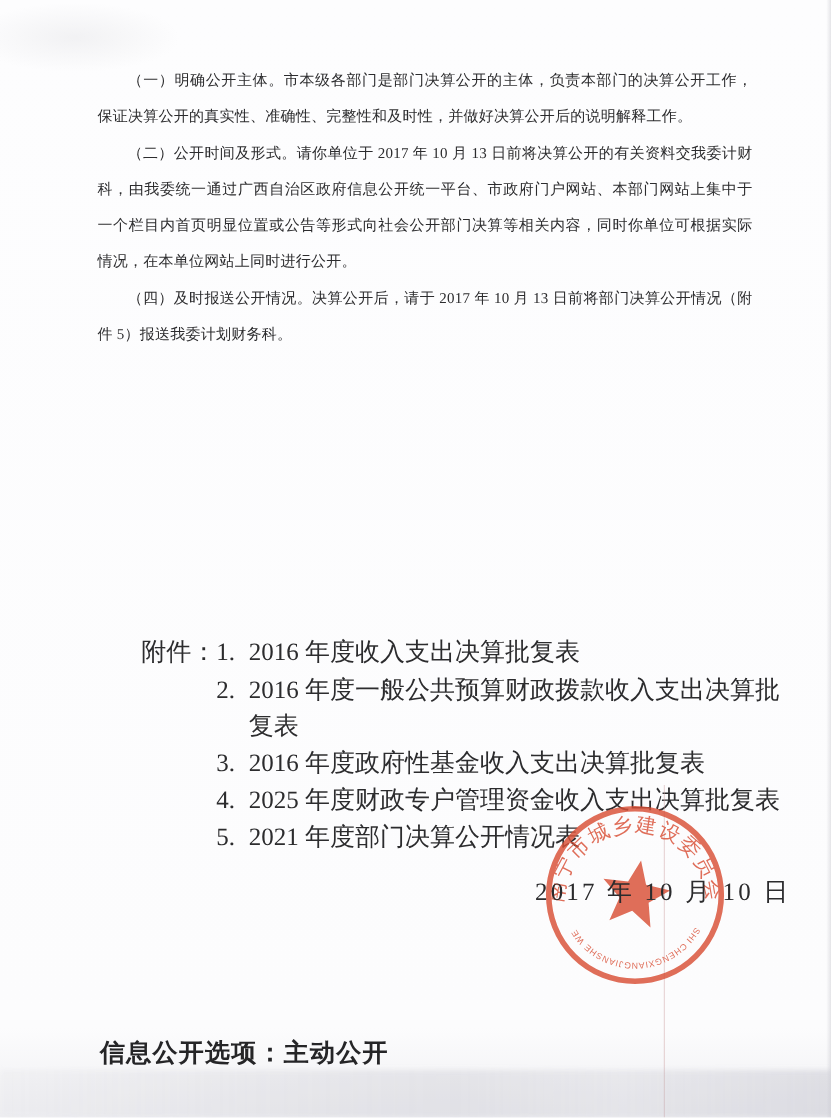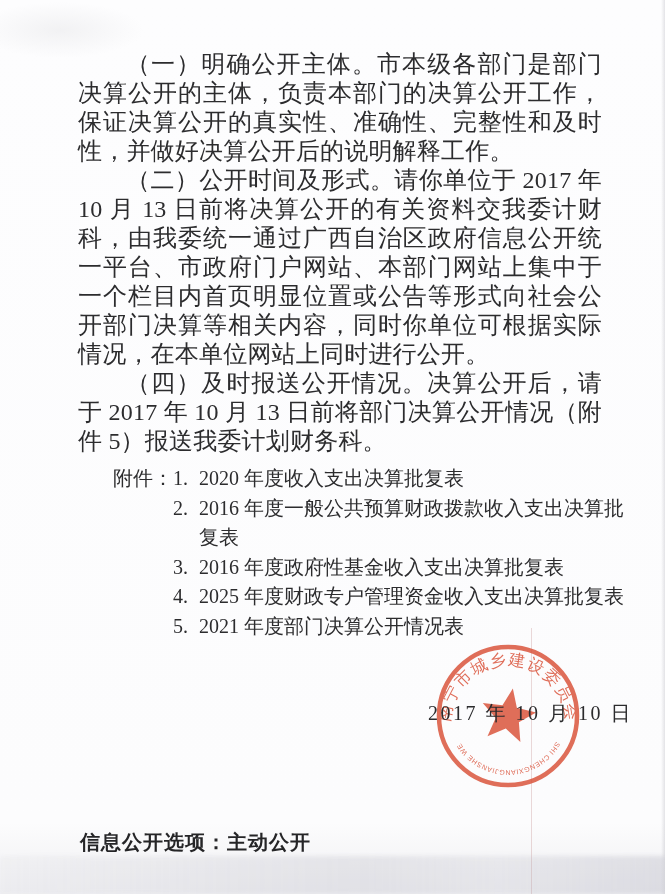--- a/index.html
+++ b/index.html
@@ -32,30 +32,30 @@
     background: rgba(205,160,160,0.40);
   }
   .edge-shade {
     position: absolute; right: 0; top: 0; width: 4px; height: 894px;
     background: linear-gradient(90deg, transparent, rgba(180,180,188,0.35));
   }
 
   
   .doc-body {
     position: absolute; left: 78px; top: 50px; width: 524px;
-    font-size: 24px; line-height: 29px;
+    font-size: 12px; line-height: 29px;
     text-align: justify;
     letter-spacing: 0.2px;
     color: #2c2c2e;
   }
   .doc-body p { text-indent: 2em; }
 
   
   .attachments {
-    position: absolute; left: 113px; top: 464px;
+    position: absolute; left: 113px; top: 508px;
     display: flex; align-items: flex-start;
     font-size: 20px; line-height: 29.5px; color: #2c2c2e;
   }
   .att-label { white-space: nowrap; }
   .att-list { display: flex; flex-direction: column; }
   .att-item { display: flex; }
   .att-num { width: 26px; flex: 0 0 26px; }
   .att-text { width: 426px; text-align: left; }
 
   .doc-date {
@@ -86,21 +86,21 @@
     <p>（一）明确公开主体。市本级各部门是部门决算公开的主体，负责本部门的决算公开工作，保证决算公开的真实性、准确性、完整性和及时性，并做好决算公开后的说明解释工作。</p>
     <p>（二）公开时间及形式。请你单位于 2017 年 10 月 13 日前将决算公开的有关资料交我委计财科，由我委统一通过广西自治区政府信息公开统一平台、市政府门户网站、本部门网站上集中于一个栏目内首页明显位置或公告等形式向社会公开部门决算等相关内容，同时你单位可根据实际情况，在本单位网站上同时进行公开。</p>
     <p>（四）及时报送公开情况。决算公开后，请于 2017 年 10 月 13 日前将部门决算公开情况（附件 5）报送我委计划财务科。</p>
   </div>
 
   <div class="attachments">
     <div class="att-label">附件：</div>
     <div class="att-list">
       <div class="att-item">
         <span class="att-num">1.</span>
-        <span class="att-text">2020 年度收入支出决算批复表</span>
+        <span class="att-text">2016 年度收入支出决算批复表</span>
       </div>
       <div class="att-item">
         <span class="att-num">2.</span>
         <span class="att-text">2016 年度一般公共预算财政拨款收入支出决算批复表</span>
       </div>
       <div class="att-item">
         <span class="att-num">3.</span>
         <span class="att-text">2016 年度政府性基金收入支出决算批复表</span>
       </div>
       <div class="att-item">

